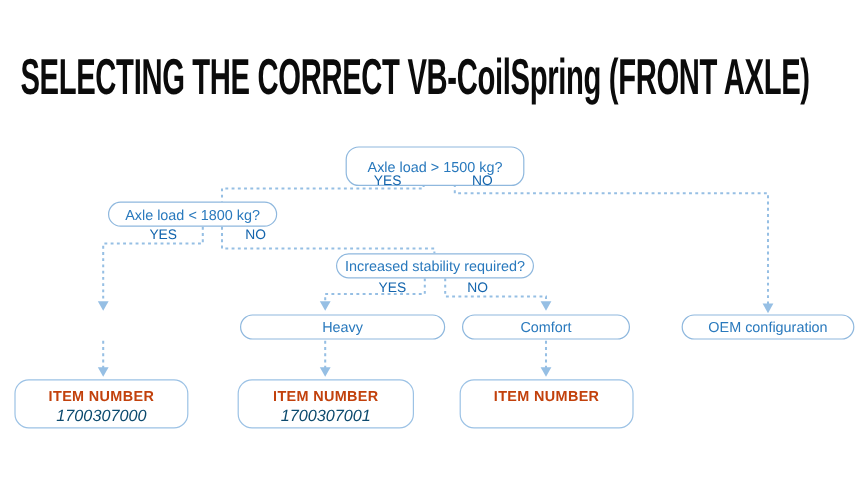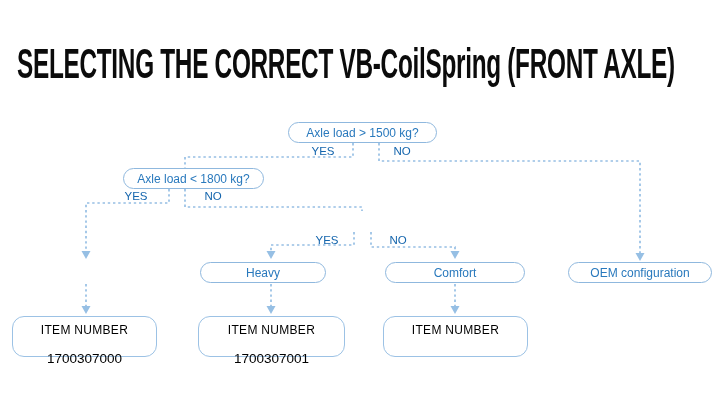--- a/index.html
+++ b/index.html
@@ -19,34 +19,34 @@
   .pill{
     position:absolute;box-sizing:border-box;background:#fff;
     border:1.6px solid #8fb8de;border-radius:11px;
     color:#2979bd;font-size:12px;line-height:1;
     display:flex;align-items:center;justify-content:center;text-align:center;
   }
   .ibox{
     position:absolute;box-sizing:border-box;background:#fff;
     border:1.6px solid #9cc2e5;border-radius:12px;text-align:center;
   }
-  .ibox .ih{margin-top:6px;font-size:12px;font-weight:normal;color:#000000;letter-spacing:.3px;line-height:1.2;}
-  .ibox .inum{margin-top:14px;font-size:13.5px;color:#000000;line-height:1.2;}
+  .ibox .ih{margin-top:6px;font-size:12px;font-weight:bold;color:#c2410c;letter-spacing:.3px;line-height:1.2;}
+  .ibox .inum{margin-top:2px;font-size:13.5px;color:#0c4a6e;line-height:1.2;font-style:italic;}
   .yn{position:absolute;width:44px;text-align:center;font-size:11.5px;font-weight:normal;color:#1465ad;line-height:1;}
   
-  #d1{left:288px;top:122px;width:149px;height:21px;text-align:right;}
-  #d2{left:123px;top:168px;width:141px;height:21px;}
+  #d1{left:288px;top:122px;width:149px;height:33px;text-align:right;}
+  #d2{left:90px;top:168px;width:141px;height:21px;}
   #d3{left:280px;top:211px;width:165px;height:21px;}
   
   #d1y{left:301px;top:146px;} #d1n{left:380px;top:146px;}
   #d2y{left:114px;top:191px;} #d2n{left:191px;top:191px;}
   #d3y{left:305px;top:235px;} #d3n{left:376px;top:235px;}
   
   #optLight  {left:13px; top:262px;width:147px;height:21px;}
-  #optHeavy  {left:200px;top:262px;width:126px;height:21px;}
+  #optHeavy  {left:200px;top:262px;width:171px;height:21px;}
   #optComfort{left:385px;top:262px;width:140px;height:21px;}
   #optOem    {left:568px;top:262px;width:144px;height:21px;}
   
   #item1{left:12px; top:316px;width:145px;height:41px;}
   #item2{left:198px;top:316px;width:147px;height:41px;}
   #item3{left:383px;top:316px;width:145px;height:41px;}
 </style>
 </head>
 <body>
 
@@ -87,20 +87,23 @@
   </div>
   <div class="yn" id="d1y">YES</div>
   <div class="yn" id="d1n">NO</div>
 
   <div class="pill" id="d2">
     <span>Axle load &lt; 1800 kg?</span>
   </div>
   <div class="yn" id="d2y">YES</div>
   <div class="yn" id="d2n">NO</div>
 
+  <div class="pill" id="d3">
+    <span>Increased stability required?</span>
+  </div>
   <div class="yn" id="d3y">YES</div>
   <div class="yn" id="d3n">NO</div>
 
   <div class="pill" id="optHeavy">
     <span>Heavy</span>
   </div>
   <div class="pill" id="optOem">
     <span>OEM configuration</span>
   </div>
   <div class="pill" id="optComfort">

